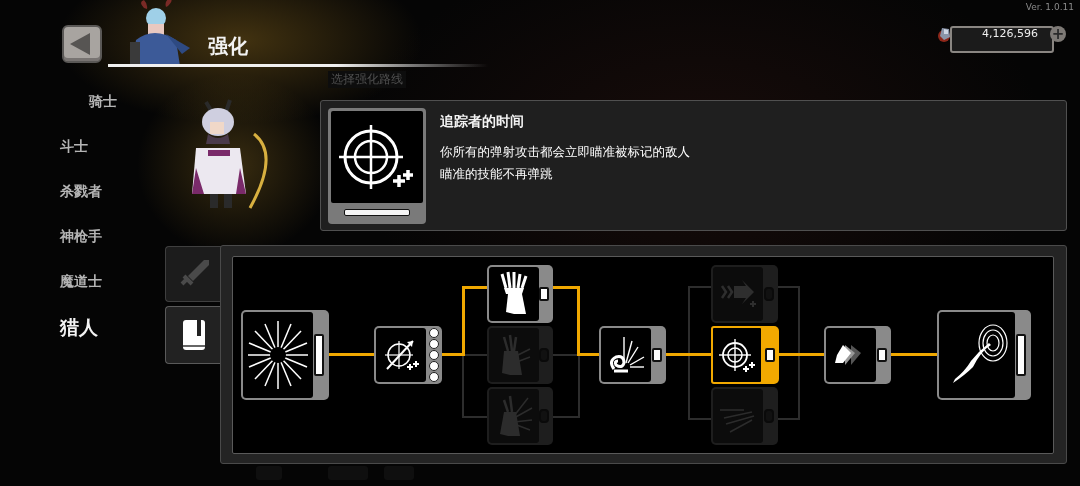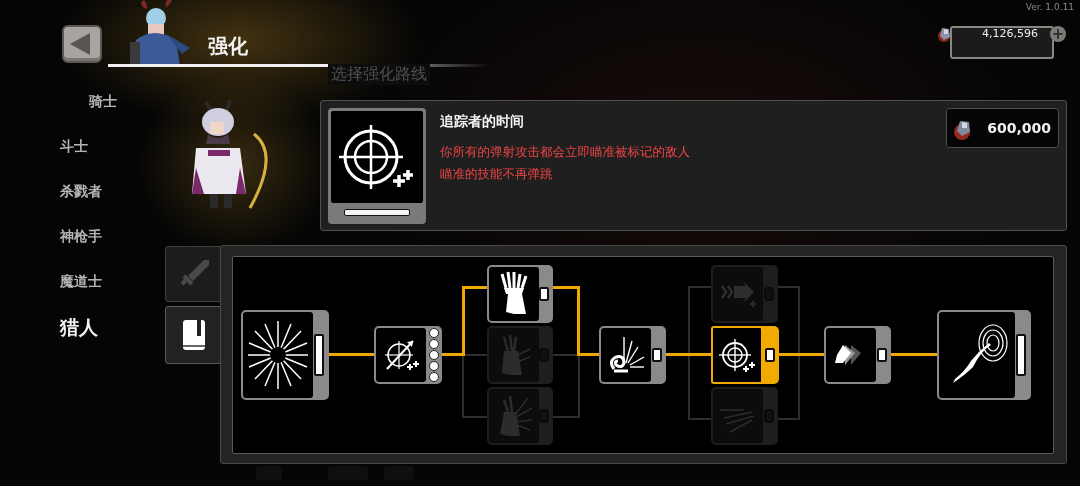--- a/index.html
+++ b/index.html
@@ -21,39 +21,39 @@
     box-shadow: inset 0 -3px 0 #787472; }
   .back-btn .tri { width: 0; height: 0; border-top: 11px solid transparent; border-bottom: 11px solid transparent; border-right: 20px solid #575553; margin-left: -4px; }
 
   .hero-portrait { position: absolute; left: 126px; top: 0; width: 72px; height: 66px; }
   .title { position: absolute; left: 208px; top: 33px; font-size: 20px; font-weight: bold; color: #f2f2f2; }
   .title-line { position: absolute; left: 108px; top: 64px; width: 380px; height: 3px;
     background: linear-gradient(90deg, #f0f0f0 0%, #f0f0f0 60%, rgba(240,240,240,0) 100%); }
 
   
   .currency { position: absolute; left: 936px; top: 23px; width: 132px; height: 22px; }
-  .currency .bar { position: absolute; left: 14px; top: 3px; width: 104px; height: 33px; background: #1b1b1b; border: 2px solid #8a8682; border-radius: 3px;
+  .currency .bar { position: absolute; left: 14px; top: 3px; width: 104px; height: 27px; background: #1b1b1b; border: 2px solid #8a8682; border-radius: 3px;
     font-size: 11px; text-align: right; padding-right: 14px; line-height: 12px; color: #efefef; }
   .currency .gem { position: absolute; left: 0; top: 2px; width: 18px; height: 18px; }
   .currency .plus { position: absolute; right: 2px; top: 3px; width: 16px; height: 16px; border-radius: 50%; background: #7e7a76; color: #2a2a2a;
     font-size: 15px; font-weight: bold; line-height: 16px; text-align: center; cursor: pointer; }
   .side-item { position: absolute; left: 20px; font-size: 14px; font-weight: bold; color: #b5b5b5; cursor: pointer; white-space: nowrap; }
   .side-item.active { font-size: 19px; color: #f4f4f4; }
 
   .hero-sprite { position: absolute; left: 180px; top: 98px; width: 110px; height: 120px; }
 
-  .faded-label { position: absolute; left: 328px; top: 64px; font-size: 16px; color: #505050; background: #0d0d0d; padding: 0 3px; }
+  .faded-label { position: absolute; left: 328px; top: 71px; font-size: 12px; color: #505050; background: #0d0d0d; padding: 0 3px; }
 
   
   .detail { position: absolute; left: 320px; top: 100px; width: 747px; height: 131px; background: #1f1f1f; border: 1px solid #505050; border-radius: 3px; }
   .detail .icon-box { position: absolute; left: 7px; top: 7px; width: 98px; height: 116px; background: #7a7a7a; border-radius: 4px; }
   .detail .icon-inner { position: absolute; left: 3px; top: 3px; width: 92px; height: 92px; background: #000; border-radius: 2px; }
   .detail .icon-bar { position: absolute; left: 16px; top: 101px; width: 66px; height: 7px; background: #f5f5f5; border: 1px solid #111; border-radius: 2px; }
   .detail .name { position: absolute; left: 119px; top: 12px; font-size: 14px; font-weight: bold; color: #f3f3f3; }
-  .detail .desc { position: absolute; left: 119px; top: 40px; font-size: 12.5px; color: #ef4444; line-height: 21.5px; }
+  .detail .desc { position: absolute; left: 119px; top: 40px; font-size: 12.5px; color: #ffffff; line-height: 21.5px; }
   .cost { position: absolute; right: 7px; top: 7px; width: 113px; height: 40px; background: #050505; border: 1px solid #4f4f4f; border-radius: 3px; }
   .cost .gem { position: absolute; left: 5px; top: 9px; width: 24px; height: 22px; }
   .cost .val { position: absolute; right: 7px; top: 11px; font-size: 14px; font-weight: bold; color: #f2f2f2; }
 
   
   .tab { position: absolute; left: 165px; width: 56px; background: #1c1c1c; border: 1px solid #3f3f3f; border-right: none; border-radius: 4px 0 0 4px; cursor: pointer; display: flex; align-items: center; justify-content: center; }
   .tab.active { background: #222; border-color: #5a5a5a; }
 
   
   .tree-outer { position: absolute; left: 220px; top: 245px; width: 847px; height: 219px; background: #242424; border: 1px solid #4a4a4a; border-radius: 3px; }
@@ -142,28 +142,20 @@
         <line x1="8" y1="46" x2="72" y2="46" stroke="#fff" stroke-width="2.5"></line>
         <path d="M62 70 h12 M68 64 v12 M72 64 h10 M77 59 v10" stroke="#fff" stroke-width="3.5"></path>
       </svg>
     </div>
     <div class="icon-bar"></div>
   </div>
   <div class="name">追踪者的时间</div>
   <div class="desc">
     <div>你所有的弹射攻击都会立即瞄准被标记的敌人</div>
     <div>瞄准的技能不再弹跳</div>
-  </div>
-  <div class="cost">
-    <svg class="gem" viewBox="0 0 24 22">
-      <circle cx="10" cy="14" r="8" fill="#b0301f" opacity="0.85"></circle>
-      <path d="M8 3 l9 1 l1 10 l-8 4 l-5 -5z" fill="#808a9e"></path>
-      <path d="M10 4 l5 1 l0 5 l-5 0z" fill="#d0d6e2"></path>
-    </svg>
-    <div class="val">600,000</div>
   </div>
 </div>
 
 <div class="tab" style="top:246px; height:56px;">
   <svg width="40" height="40" viewBox="0 0 40 40">
     <path d="M30 6 l5 0 l0 5 l-16 16 l-5 -5z" fill="#4a4a4a"></path>
     <path d="M10 22 l8 8 M8 30 l4 -4" stroke="#4a4a4a" stroke-width="4"></path>
   </svg>
 </div>
 <div class="tab active" style="top:306px; height:58px;">

